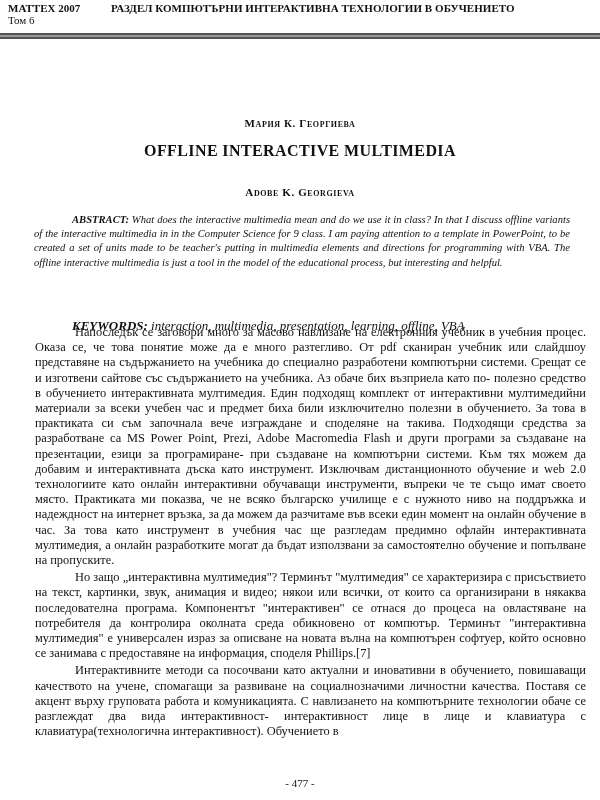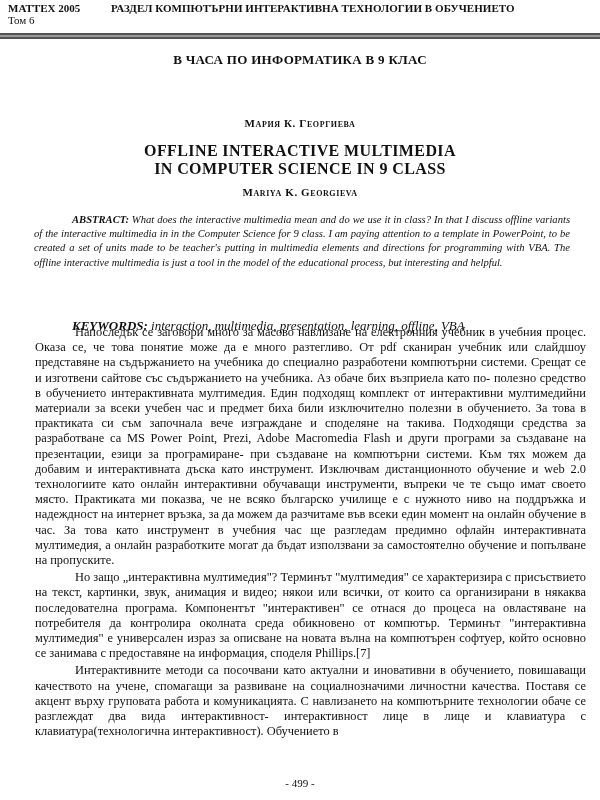--- a/index.html
+++ b/index.html
@@ -47,46 +47,44 @@
   }
   .body-text p { margin: 2px; text-indent: 40px; }
   .page-num {
     position: absolute; left: 0; right: 0; top: 777px; text-align: center; font-size: 11px;
   }
 </style>
 </head>
 <body>
 
 <div class="header">
-  <span class="left">MATTEX 2005</span>
+  <span class="left">MATTEX 2007</span>
   <span class="vol">Том 6</span>
   <span class="right">РАЗДЕЛ  КОМПЮТЪРНИ ИНТЕРАКТИВНА ТЕХНОЛОГИИ В ОБУЧЕНИЕТО</span>
 </div>
 <div class="rule"></div>
 
 <div class="title-bg" style="top:51px;">
-  <div>В ЧАСА ПО ИНФОРМАТИКА В 9 КЛАС</div>
 </div>
 
 <div class="author" style="top:101px;margin-top:16px;">Мария К. Георгиева</div>
 
 <div class="title-en" style="top:142px;">
   <div>OFFLINE INTERACTIVE MULTIMEDIA</div>
-  <div>IN COMPUTER SCIENCE IN 9 CLASS</div>
 </div>
 
-<div class="author" style="top:186px;">Mariya K. Georgieva</div>
+<div class="author" style="top:186px;">Adobe K. Georgieva</div>
 
 <div class="abstract">
   <b>ABSTRACT:</b><span> What does the interactive multimedia mean and do we use it in class? In that I discuss offline variants of the interactive multimedia in in the Computer Science for 9 class. I am paying attention to a template in PowerPoint, to be created a set of units made to be teacher's putting in multimedia elements and directions for programming with VBA. The offline interactive multimedia is just a tool in the model of the educational process, but interesting and helpful.</span>
 </div>
 
 <div class="keywords">
   <b>KEYWORDS:</b><span> interaction, multimedia, presentation, learning,  offline, VBA</span>
 </div>
 
 <div class="body-text">
   <p>Напоследък се заговори много за масово навлизане на електронния учебник в учебния процес. Оказа се, че това понятие може да е много разтегливо. От pdf сканиран учебник или слайдшоу представяне на съдържанието на учебника до специално разработени компютърни системи. Срещат се и изготвени сайтове със съдържанието на учебника. Аз обаче бих възприела като по- полезно средство в обучението интерактивната мултимедия. Един подходящ комплект от интерактивни мултимедийни материали за всеки учебен час и предмет биха били изключително полезни в обучението. За това в практиката си съм започнала вече изграждане и споделяне на такива. Подходящи средства за разработване са MS Power Point, Prezi, Adobe Macromedia Flash и други програми за създаване на презентации, езици за програмиране- при създаване на компютърни системи. Към тях можем да добавим и интерактивната дъска като инструмент. Изключвам дистанционното обучение и web 2.0 технологиите като онлайн интерактивни обучаващи инструменти, въпреки че те също имат своето място. Практиката ми показва, че не всяко българско училище е с нужното ниво на поддръжка и надеждност на интернет връзка, за да можем да разчитаме във всеки един момент на онлайн обучение в час. За това като инструмент в учебния час ще разгледам предимно офлайн интерактивната мултимедия, а онлайн разработките могат да бъдат използвани за самостоятелно обучение и попълване на пропуските.</p>
   <p>Но защо „интерактивна мултимедия"? Терминът "мултимедия" се характеризира с присъствието на текст, картинки, звук, анимация и видео; някои или всички, от които са организирани в някаква последователна програма. Компонентът "интерактивен" се отнася до процеса на овластяване на потребителя да контролира околната среда обикновено от компютър. Терминът "интерактивна мултимедия" е универсален израз за описване на новата вълна на компютърен софтуер, който основно се занимава с предоставяне на информация, споделя Phillips.[7]</p>
   <p>Интерактивните методи са посочвани като актуални и иновативни в обучението, повишаващи качеството на учене, спомагащи за развиване на социалнозначими личностни качества. Поставя се акцент върху груповата работа и комуникацията.  С навлизането на компютърните технологии обаче се разглеждат два вида интерактивност- интерактивност лице в лице и клавиатура с клавиатура(технологична интерактивност). Обучението в</p>
 </div>
 
-<div class="page-num">- 499 -</div>
+<div class="page-num">- 477 -</div>
 
 </body></html>

